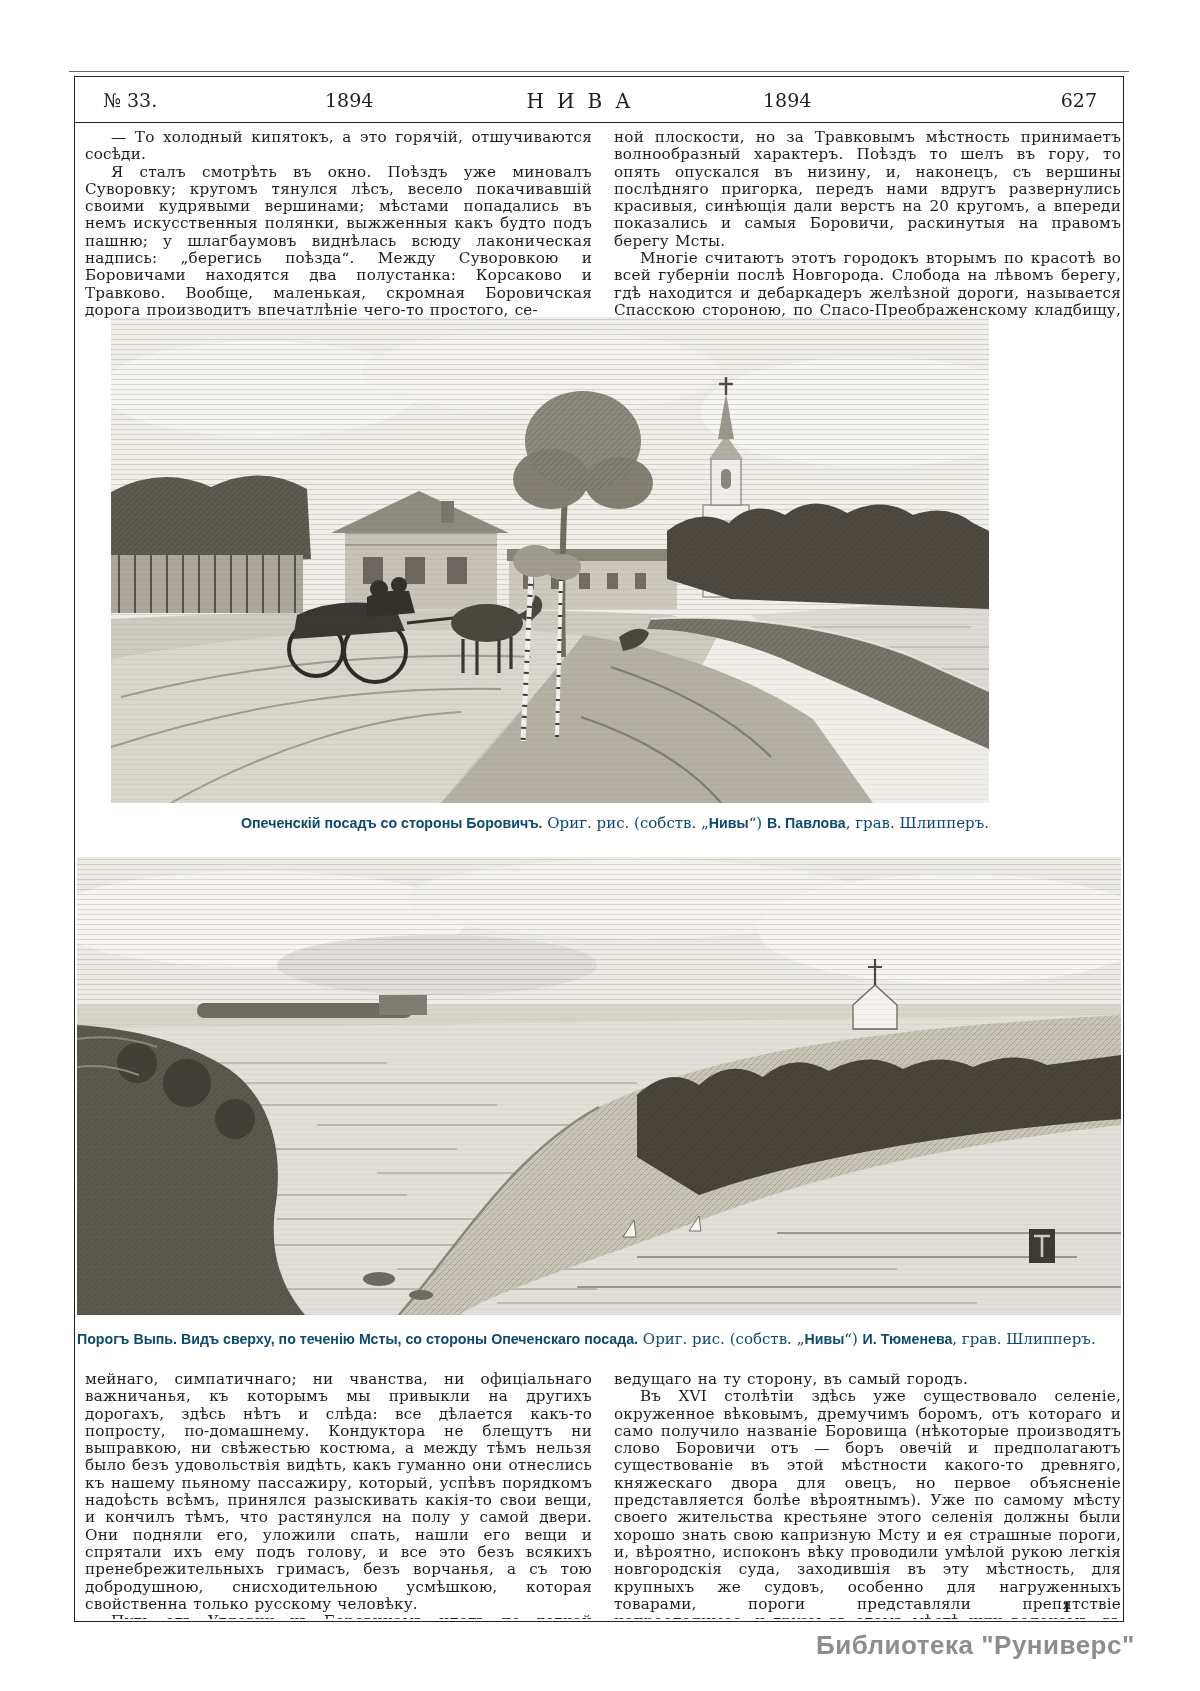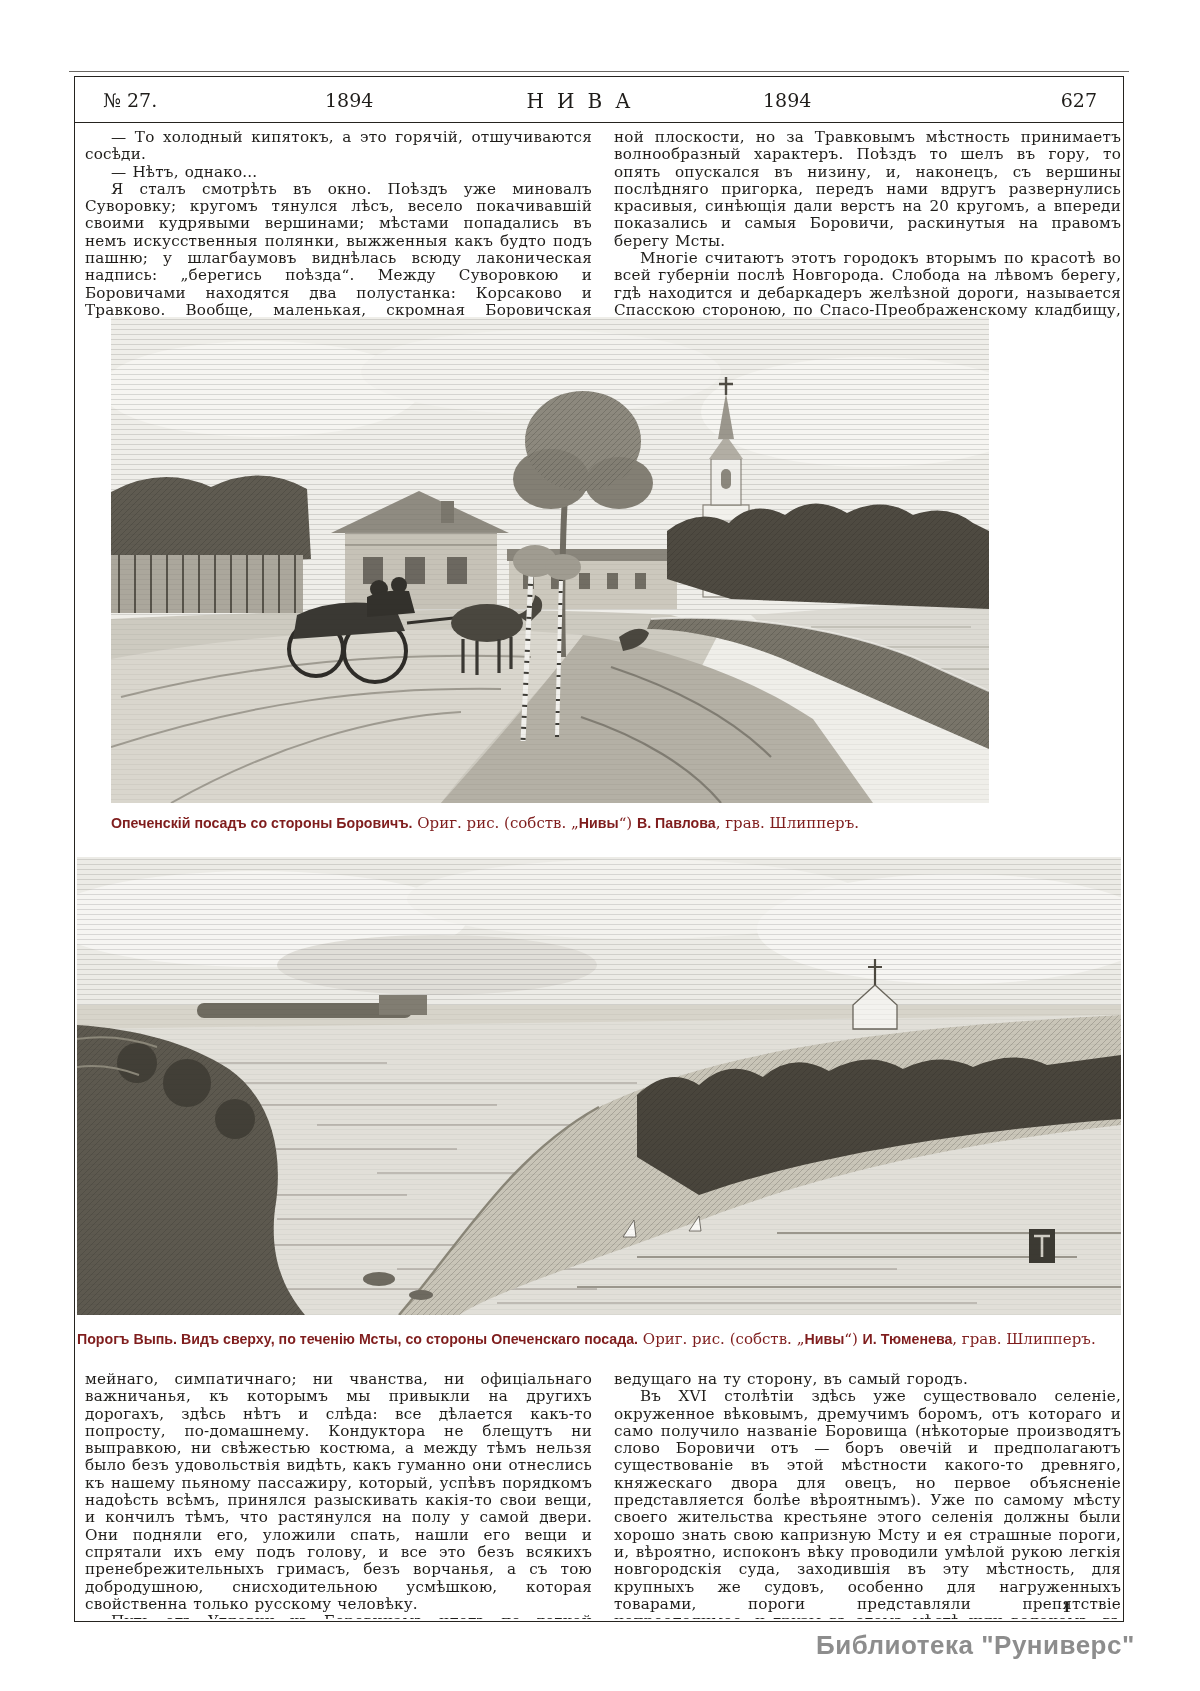--- a/index.html
+++ b/index.html
@@ -36,51 +36,50 @@
   .tcols-top    { top:52px;  height:192px; }
   .tcols-bottom { top:1294px; height:248px; }
   .col { flex:1 1 0; text-align:justify; font-size:15.2px; line-height:17.3px;
          letter-spacing:0.2px; word-spacing:1px; }
   .col p.ind { text-indent:26px; }
   
   figure { position:absolute; }
   .fig1 { top:240px; left:36px;  width:878px; }
   .fig2 { top:780px; left:2px;   width:896px; }
   .engraving { display:block; background:#efeee9; }
-  figcaption { text-align:left; white-space:nowrap; font-size:15px; color:#7f1d1d; }
+  figcaption { text-align:right; white-space:nowrap; font-size:15px; color:#0c4a6e; }
   .fig1 figcaption { margin-top:11px; }
   .fig2 figcaption { margin-top:15px; }
   .cap-b { font-family:"Liberation Sans","DejaVu Sans",sans-serif; font-weight:700; font-size:14.2px; }
   .cap-r { font-family:"DejaVu Serif","Liberation Serif",serif; }
   
   .sigmark { position:absolute; top:1523px; right:52px; font-size:12.5px; font-weight:700; }
   .watermark {
     position:absolute; left:816px; top:1630px;
     font-family:"Liberation Sans","DejaVu Sans",sans-serif;
     font-weight:700; font-size:26px; color:#8d8d8d; letter-spacing:0.5px;
     white-space:nowrap;
   }
 </style>
 </head>
 <body>
 
 <div class="frame">
 
   <div class="mast">
-    <span class="m-issue">№ 27.</span>
+    <span class="m-issue">№ 33.</span>
     <span class="m-yl">1894</span>
     <span class="m-title">НИВА</span>
     <span class="m-yr">1894</span>
     <span class="m-page">627</span>
   </div>
 
   <div class="tcols tcols-top">
     <div class="col">
       <p class="ind">— То холодный кипятокъ, а это горячій, отшучиваются сосѣди.</p>
-      <p class="ind">— Нѣтъ, однако...</p>
       <p class="ind">Я сталъ смотрѣть въ окно. Поѣздъ уже миновалъ Суворовку; кругомъ тянулся лѣсъ, весело покачивавшій своими кудрявыми вершинами; мѣстами попадались въ немъ искусственныя полянки, выжженныя какъ будто подъ пашню; у шлагбаумовъ виднѣлась всюду лаконическая надпись: „берегись поѣзда“. Между Суворовкою и Боровичами находятся два полустанка: Корсаково и Травково. Вообще, маленькая, скромная Боровичская дорога производитъ впечатлѣніе чего-то простого, се-</p>
     </div>
     <div class="col">
       <p>ной плоскости, но за Травковымъ мѣстность принимаетъ волнообразный характеръ. Поѣздъ то шелъ въ гору, то опять опускался въ низину, и, наконецъ, съ вершины послѣдняго пригорка, передъ нами вдругъ развернулись красивыя, синѣющія дали верстъ на 20 кругомъ, а впереди показались и самыя Боровичи, раскинутыя на правомъ берегу Мсты.</p>
       <p class="ind">Многіе считаютъ этотъ городокъ вторымъ по красотѣ во всей губерніи послѣ Новгорода. Слобода на лѣвомъ берегу, гдѣ находится и дебаркадеръ желѣзной дороги, называется Спасскою стороною, по Спасо-Преображенскому кладбищу, красиво расположенному на холмѣ близъ моста черезъ рѣку,</p>
     </div>
   </div>
 
   <figure class="fig1">
     <svg class="engraving" width="878" height="486" viewBox="0 0 878 486" xmlns="http://www.w3.org/2000/svg">

